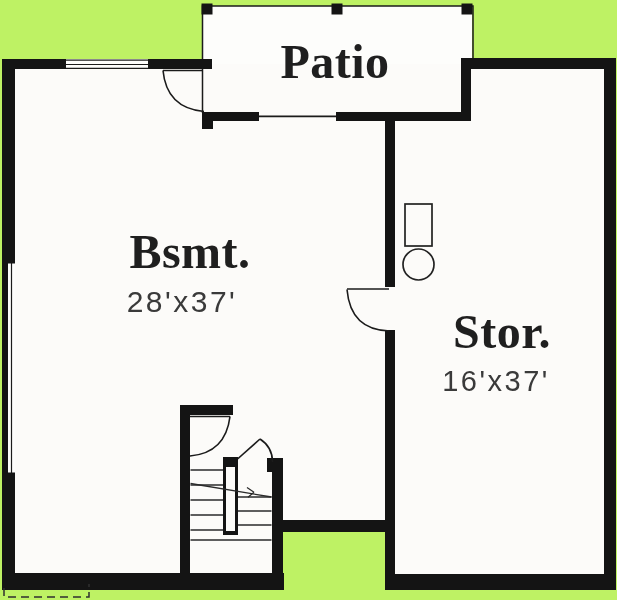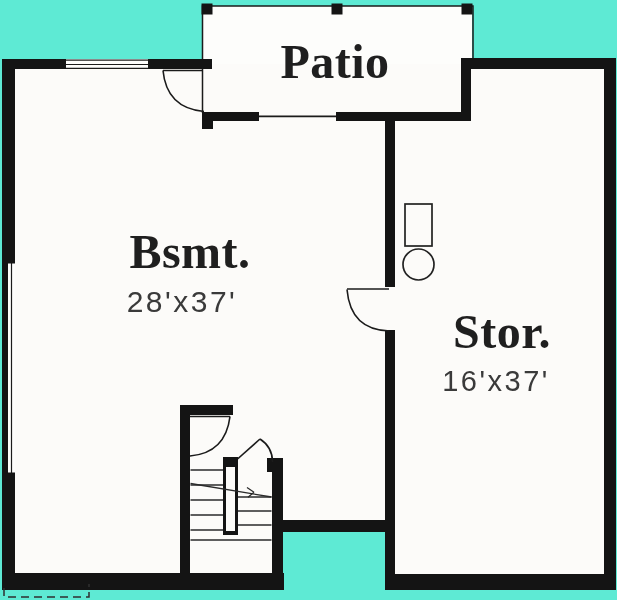--- a/index.html
+++ b/index.html
@@ -1,17 +1,17 @@
 <!DOCTYPE html>
 <html><head>
 <meta charset="utf-8">
 <style>
   html,body{margin:0;padding:0;}
   body{background:#f6f5f2;font-family:"Liberation Sans",sans-serif;}
-  .stage{position:relative;width:617px;height:600px;background:#5eead4;overflow:hidden;}
+  .stage{position:relative;width:617px;height:600px;background:#bef264;overflow:hidden;}
   svg{position:absolute;left:0;top:0;}
   .thin{stroke:#1b1b1b;stroke-width:1.5;fill:none;}
   .glaze{stroke:#1b1b1b;stroke-width:1.2;}
   .door{stroke:#1b1b1b;stroke-width:1.6;fill:none;}
   .tread{stroke:#2a2a2a;stroke-width:1.3;}
   .fixture{stroke:#222222;stroke-width:1.7;fill:none;}
   .hidden-line{stroke:#2f2f2f;stroke-width:1.5;fill:none;stroke-dasharray:8 5;}
   .room-label{font-family:"Liberation Serif",serif;font-weight:700;fill:#1f1f1f;letter-spacing:0.5px;}
   .dim-label{font-family:"Liberation Sans",sans-serif;font-weight:400;fill:#3a3a3a;letter-spacing:2.5px;}
 </style>

